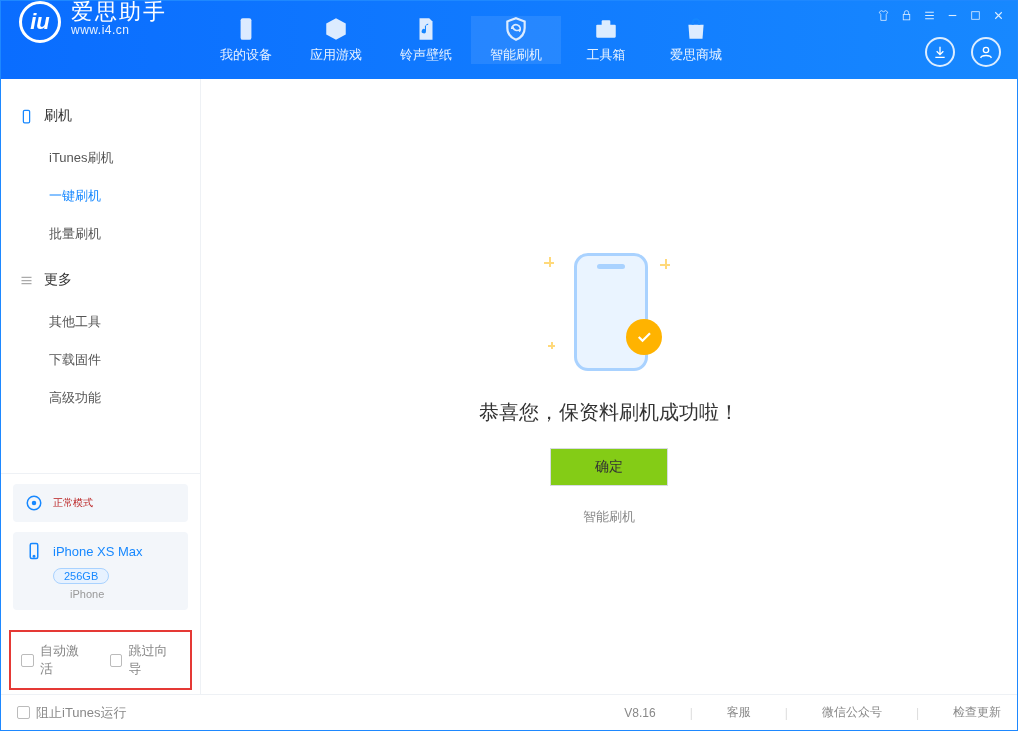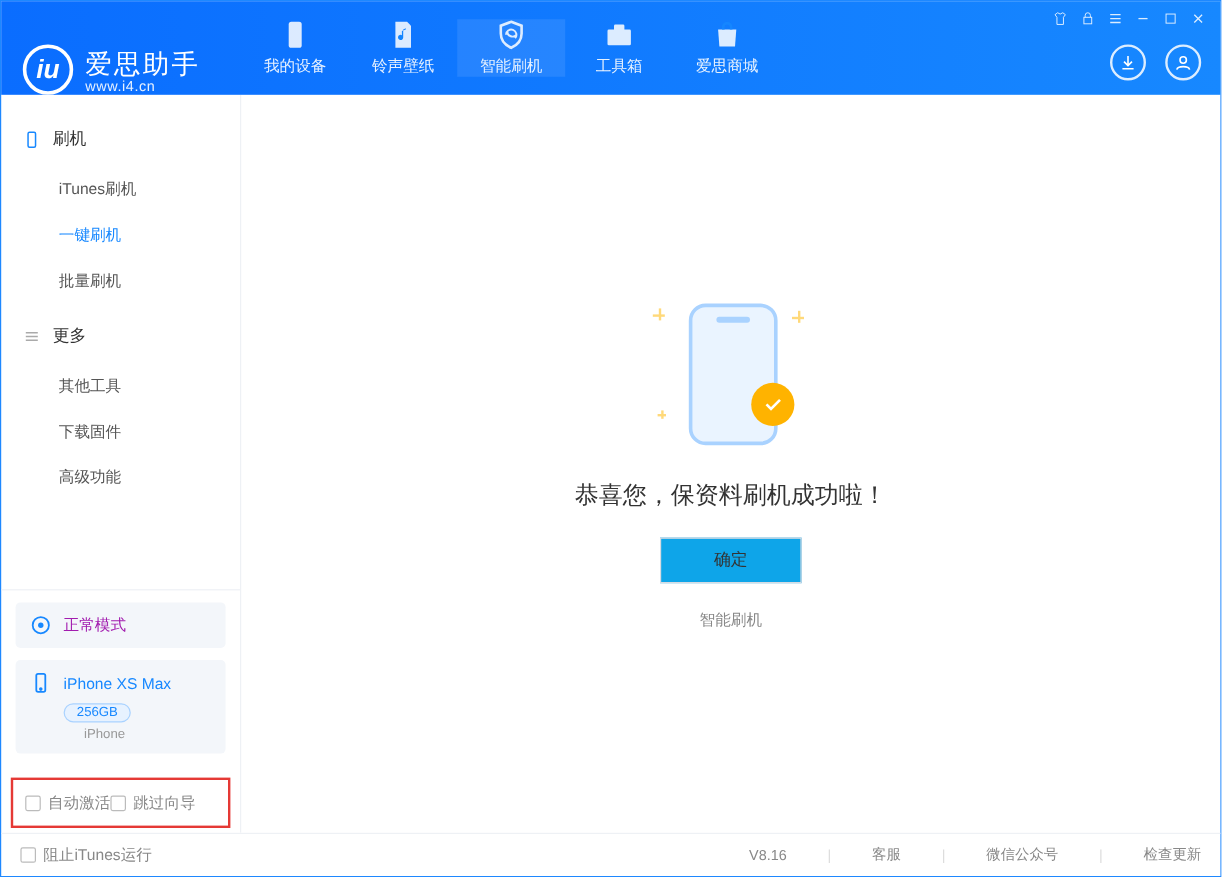--- a/index.html
+++ b/index.html
@@ -1,19 +1,19 @@
 <!DOCTYPE html>
 <html><head>
 <meta charset="utf-8">
 <style>
 *{margin:0;padding:0;box-sizing:border-box;font-family:"Microsoft YaHei","PingFang SC",Arial,sans-serif}
 body{background:#fff;display:flex;justify-content:center;align-items:flex-start}
 .window{width:1018px;height:731px;border:1px solid #1e88ff;display:flex;flex-direction:column;background:#fff}
 .header{height:78px;background:linear-gradient(90deg,#0a6dff 0%,#1788ff 100%);display:flex;align-items:stretch;color:#fff;position:relative}
-.logo-area{display:flex;align-items:flex-end;padding:0 18px;min-width:200px}
+.logo-area{display:flex;align-items:flex-start;padding:0 18px;min-width:200px}
 .logo-circle{width:42px;height:42px;border-radius:50%;border:3px solid #fff;display:flex;align-items:center;justify-content:center;font-weight:700;font-size:22px;font-style:italic;margin-right:10px}
 .logo-text-cn{font-size:22px;font-weight:500;letter-spacing:2px;line-height:1}
 .logo-text-en{font-size:12px;opacity:.9;letter-spacing:.5px}
 .nav{display:flex;align-items:center}
 .nav-item{width:90px;display:flex;flex-direction:column;align-items:center;justify-content:center;cursor:pointer;opacity:.9;gap:4px}
 .nav-item.active{background:rgba(255,255,255,.1)}
 .nav-item svg{width:26px;height:26px;fill:#fff;opacity:.95}
 .nav-item span{font-size:13px}
 .header-right{position:absolute;right:12px;top:8px;display:flex;gap:10px;align-items:center}
 .header-right svg{width:14px;height:14px;stroke:#fff;fill:none;opacity:.85;cursor:pointer}
@@ -27,42 +27,42 @@
 .side-head{display:flex;align-items:center;gap:10px;padding:10px 18px;font-size:14px;color:#333;font-weight:500}
 .side-head svg{width:15px;height:15px}
 .side-items{margin-top:4px}
 .side-item{padding:10px 18px 10px 48px;font-size:13px;color:#555;cursor:pointer}
 .side-item.active{color:#1788ff}
 .side-spacer{flex:1}
 .device-cards{border-top:1px solid #eef1f5;padding:10px 12px 6px}
 .dcard{background:#f3f6fa;border-radius:4px;padding:10px 12px;margin-bottom:10px;display:flex;flex-direction:column;gap:4px}
 .dcard-row{display:flex;align-items:center;gap:10px}
 .dcard-row svg{width:18px;height:18px}
-.dcard .mode{font-size:13px;color:#a21caf}
+.dcard .mode{font-size:10px;color:#b91c1c}
 .dcard .name{font-size:13px;color:#1788ff;font-weight:500}
 .pill{display:inline-block;border:1px solid #a9d2ff;color:#1788ff;border-radius:11px;padding:1px 10px;font-size:11px;background:#e7f2ff;margin-top:4px;margin-left:28px;width:max-content}
 .subtype{font-size:11px;color:#999;margin-left:45px}
-.sidebar-bottom{border:2px solid #e53935;margin:4px 8px 4px;padding:10px 10px;display:flex;align-items:flex-start}
+.sidebar-bottom{border:2px solid #e53935;margin:4px 8px 4px;padding:10px 10px;display:flex;gap:18px;align-items:flex-start}
 .chk{display:flex;align-items:center;gap:6px;font-size:13px;color:#888;cursor:pointer}
 .chk-box{width:13px;height:13px;border:1px solid #bbb;border-radius:2px;background:#fff}
 .main{flex:1;display:flex;flex-direction:column;align-items:center;justify-content:center;gap:22px}
 .illus{width:130px;height:130px;position:relative}
 .sparkle{position:absolute;width:10px;height:10px}
 .sparkle::before,.sparkle::after{content:"";position:absolute;background:#ffd97a}
 .sparkle::before{left:45%;top:0;width:2px;height:100%}
 .sparkle::after{top:45%;left:0;height:2px;width:100%}
 .sparkle.s1{top:10px;left:0}
 .sparkle.s2{top:12px;right:4px}
 .sparkle.s3{bottom:28px;left:4px;width:7px;height:7px}
 .phone{position:absolute;left:30px;top:6px;width:74px;height:118px;border-radius:14px;border:3px solid #a9d2ff;background:#eaf4ff}
 .phone::before{content:"";position:absolute;top:8px;left:50%;transform:translateX(-50%);width:28px;height:5px;border-radius:3px;background:#a9d2ff}
 .check-badge{position:absolute;right:12px;bottom:22px;width:36px;height:36px;border-radius:50%;background:#ffb300;display:flex;align-items:center;justify-content:center}
 .check-badge svg{width:18px;height:18px;stroke:#fff;fill:none;stroke-width:3}
 .result-text{font-size:20px;color:#333}
-.ok-btn{border:1px solid #d7dbe2;background:#0ea5e9;padding:9px 44px;font-size:14px;color:#333;cursor:pointer}
+.ok-btn{border:1px solid #d7dbe2;background:#84cc16;padding:9px 44px;font-size:14px;color:#333;cursor:pointer}
 .log-link{font-size:13px;color:#888;cursor:pointer}
 .footer{height:36px;border-top:1px solid #eef1f5;display:flex;align-items:center;padding:0 16px;font-size:12px;color:#888;gap:34px}
 .footer .spacer{flex:1}
 .footer .ver{color:#888}
 .footer .sep{color:#ddd}
 .footer a{color:#888;cursor:pointer}
 </style>
 </head>
 <body>
 
@@ -74,20 +74,26 @@
         <div class="logo-text-cn">爱思助手</div>
         <div class="logo-text-en">www.i4.cn</div>
       </div>
     </div>
     <div class="nav">
       <div class="nav-item">
         <svg viewBox="0 0 24 24">
             <rect x="7" y="2" width="10" height="20" rx="2"></rect>
           </svg>
         <span>我的设备</span>
+      </div>
+      <div class="nav-item">
+        <svg viewBox="0 0 24 24">
+            <path d="M12 2l9 5v10l-9 5-9-5V7z"></path>
+          </svg>
+        <span>应用游戏</span>
       </div>
       <div class="nav-item">
         <svg viewBox="0 0 24 24">
             <path d="M6 2h9l3 3v17H6z"></path>
             <path fill="#1788ff" d="M12 8v6a2 2 0 11-1-1.7V9l3-1v-1z"></path>
           </svg>
         <span>铃声壁纸</span>
       </div>
       <div class="nav-item active">
         <svg viewBox="0 0 24 24">

